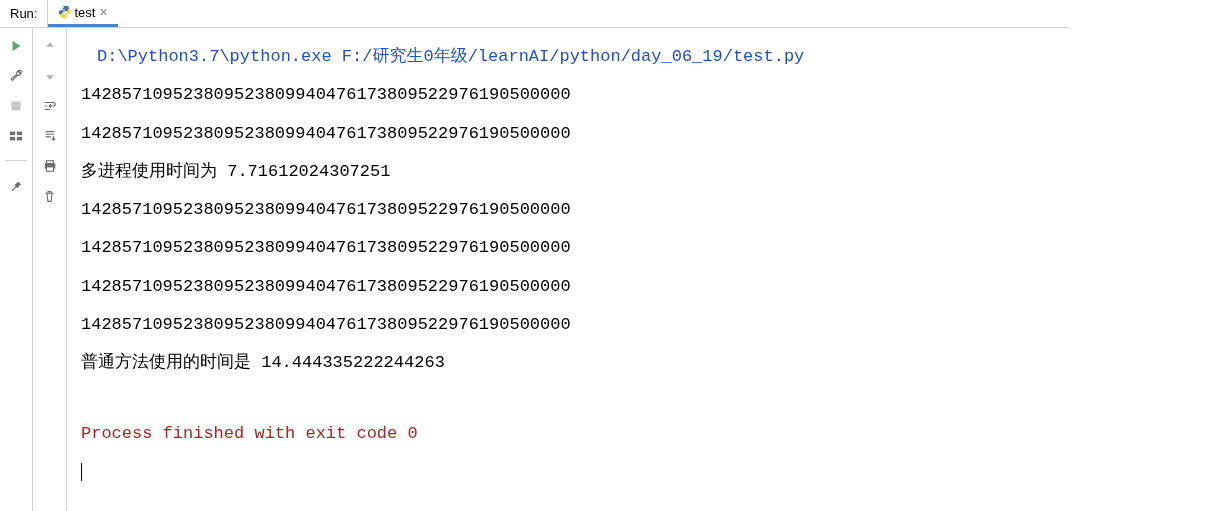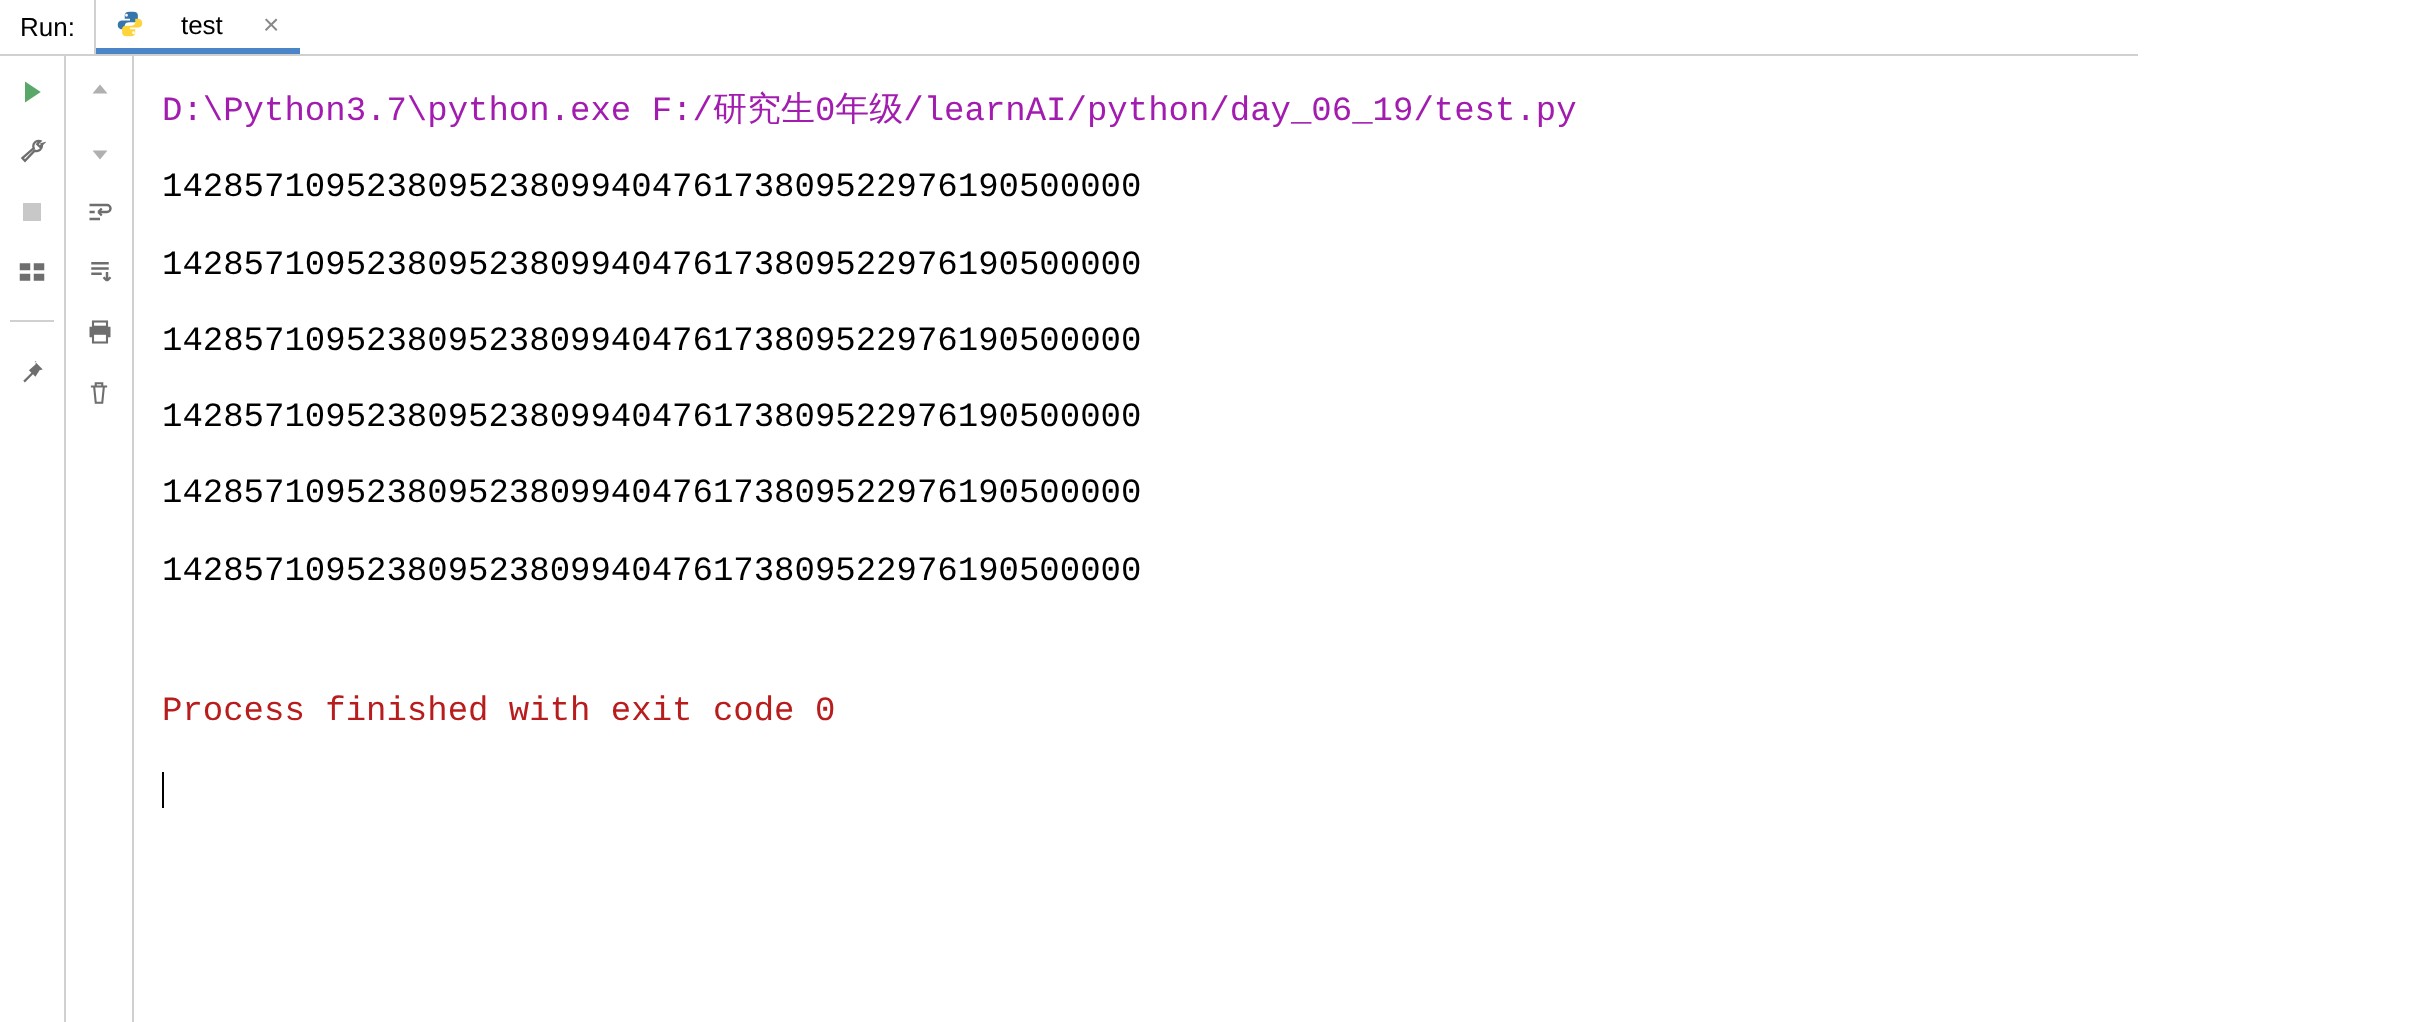--- a/index.html
+++ b/index.html
@@ -38,21 +38,21 @@
       align-items: flex-end;
       height: 100%;
       border-left: 1px solid #d0d0d0;
     }
     .tab {
       display: flex;
       align-items: center;
       padding: 4px 8px 4px 10px;
       border-bottom: 3px solid #4a86c7;
       height: 100%;
-      gap: 18px;
+      gap: 2px;
       font-size: 13px;
     }
     .tab .py-icon {
       width: 14px;
       height: 14px;
       display: inline-block;
     }
     .tab-close {
       color: #888;
       font-size: 14px;
@@ -106,21 +106,22 @@
       overflow: auto;
       font-family: "Consolas", "Menlo", "Courier New", monospace;
       font-size: 17px;
       line-height: 2.25;
       color: #000;
     }
     .console-line {
       white-space: pre;
     }
     .cmd-line {
-      color: #a21caf;
+      color: #1d4ed8;
+      margin-left: 16px;
     }
     .exit-line {
       color: #b91c1c;
     }
     .blank-line {
       height: 1.9em;
     }
     .cursor {
       display: inline-block;
       width: 1px;
@@ -222,22 +223,24 @@
         <svg viewBox="0 0 16 16" width="13" height="13">
           <path d="M3 4h10M6 4V2h4v2M5 4l1 10h4l1-10" fill="none" stroke="#6e6e6e" stroke-width="1.3"></path>
         </svg>
       </div>
     </div>
 
     <div class="console-area">
       <div class="console-line cmd-line">D:\Python3.7\python.exe F:/研究生0年级/learnAI/python/day_06_19/test.py</div>
       <div class="console-line">142857109523809523809940476173809522976190500000</div>
       <div class="console-line">142857109523809523809940476173809522976190500000</div>
-      <div class="console-line">142857109523809523809940476173809522976190500000</div>
-      <div class="console-line">142857109523809523809940476173809522976190500000</div>
-      <div class="console-line">142857109523809523809940476173809522976190500000</div>
-      <div class="console-line">142857109523809523809940476173809522976190500000</div>
+      <div class="console-line">多进程使用时间为 7.71612024307251</div>
+      <div class="console-line">142857109523809523809940476173809522976190500000</div>
+      <div class="console-line">142857109523809523809940476173809522976190500000</div>
+      <div class="console-line">142857109523809523809940476173809522976190500000</div>
+      <div class="console-line">142857109523809523809940476173809522976190500000</div>
+      <div class="console-line">普通方法使用的时间是 14.444335222244263</div>
       <div class="blank-line"></div>
       <div class="console-line exit-line">Process finished with exit code 0</div>
       <div class="console-line"><span class="cursor"></span></div>
     </div>
   </div>
 </div>
 
 </body></html>

